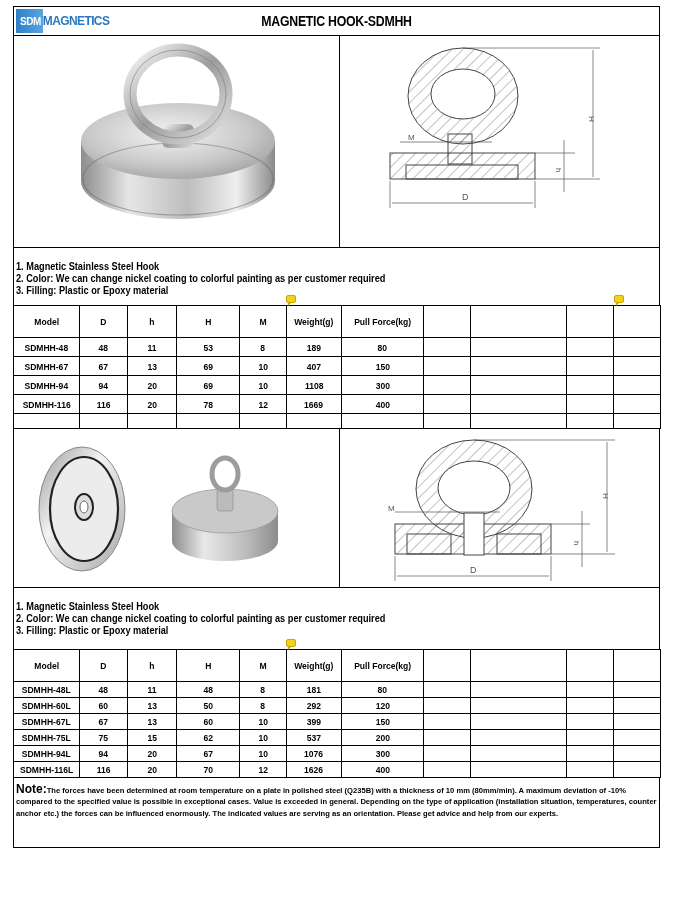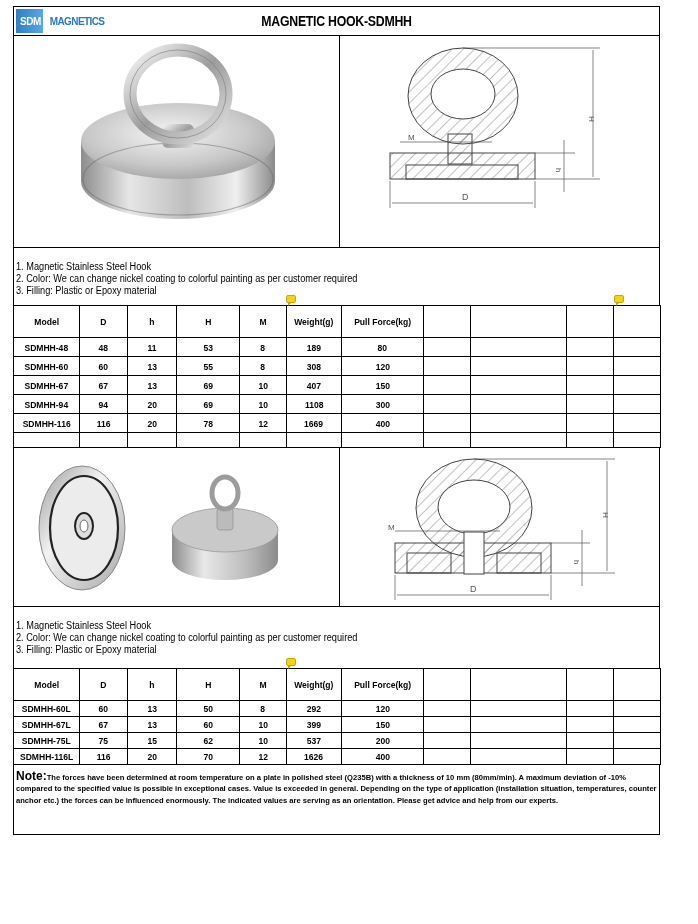--- a/index.html
+++ b/index.html
@@ -2,27 +2,27 @@
 <html><head>
 <meta charset="utf-8">
 <style>
   * { box-sizing: border-box; margin: 0; padding: 0; }
   html, body { width: 698px; height: 924px; background: #fff; overflow: hidden; }
   body { font-family: "Liberation Sans", sans-serif; color: #000; position: relative; }
   .page { position: absolute; left: 13px; top: 6px; width: 647px; }
   .header { position: relative; height: 29px; border: 1.5px solid #000; border-bottom: none; display: flex; align-items: center; }
   .logo { position: absolute; left: 2px; top: 2px; height: 24px; width: 100px; display: flex; align-items: center; }
   .logo-sdm { background: linear-gradient(90deg,#2f7fc6,#5aa6e0); color: #fff; font-weight: bold; font-size: 10px; letter-spacing: -0.5px; padding: 6px 2px 6px 4px; height: 24px; display: flex; align-items: center; }
-  .logo-mag { color: #2a78c0; font-weight: bold; font-size: 10px; letter-spacing: -0.6px; margin-left: 7px; }
+  .logo-mag { color: #2a78c0; font-weight: bold; font-size: 12px; letter-spacing: -0.6px; margin-left: 0; }
   .title { width: 100%; text-align: center; font-weight: bold; font-size: 14px; letter-spacing: -0.3px; transform: scaleX(0.88); }
   .imgrow { display: flex; border: 1.5px solid #000; border-bottom: none; height: 212px; }
   .imgrow.two { height: 158px; }
   .imgcell { flex: 0 0 326px; border-right: 1.5px solid #000; position: relative; overflow: hidden; }
   .drawcell { flex: 1; position: relative; overflow: hidden; }
-  .desc { border: 1.5px solid #000; border-bottom: none; height: 58px; padding: 13px 2px 0 2px; font-size: 10px; font-weight: normal; line-height: 12px; position: relative; }
+  .desc { border: 1.5px solid #000; border-bottom: none; height: 58px; padding: 13px 2px 0 2px; font-size: 10px; font-weight: bold; line-height: 12px; position: relative; }
   .desc.two { height: 62px; padding-top: 13px; }
   .desc .line { display: block; white-space: nowrap; transform: scaleX(0.92); transform-origin: left; }
   .cmt { position: absolute; width: 10px; height: 8px; background: #f2d21b; border: 1px solid #c9a800; border-radius: 2px; }
   .cmt::after { content: ""; position: absolute; left: 1px; bottom: -4px; border-left: 3px solid #c9a800; border-bottom: 3px solid transparent; }
   table { border-collapse: collapse; width: 647px; table-layout: fixed; font-size: 9.5px; font-weight: bold; }
   td { border: 1.5px solid #000; text-align: center; vertical-align: middle; padding: 0; white-space: nowrap; overflow: hidden; }
   td span { display: inline-block; transform: scaleX(0.9); }
   tr.hdr td { height: 32px; }
   tr.row td { height: 19px; }
   table.t2 tr.hdr td { height: 32px; }
@@ -144,33 +144,20 @@
       <td></td>
     </tr>
     <tr class="row">
       <td><span>SDMHH-48</span></td>
       <td><span>48</span></td>
       <td><span>11</span></td>
       <td><span>53</span></td>
       <td><span>8</span></td>
       <td><span>189</span></td>
       <td><span>80</span></td>
-      <td></td>
-          <td></td>
-          <td></td>
-          <td></td>
-    </tr>
-    <tr class="row">
-      <td><span>SDMHH-60</span></td>
-      <td><span>60</span></td>
-      <td><span>13</span></td>
-      <td><span>55</span></td>
-      <td><span>8</span></td>
-      <td><span>308</span></td>
-      <td><span>120</span></td>
       <td></td>
           <td></td>
           <td></td>
           <td></td>
     </tr>
     <tr class="row">
       <td><span>SDMHH-67</span></td>
       <td><span>67</span></td>
       <td><span>13</span></td>
       <td><span>69</span></td>
@@ -313,20 +300,33 @@
       <td><span>H</span></td>
       <td><span>M</span></td>
       <td><span>Weight(g)</span></td>
       <td><span>Pull Force(kg)</span></td>
       <td></td>
       <td></td>
       <td></td>
       <td></td>
     </tr>
     <tr class="row">
+      <td><span>SDMHH-48L</span></td>
+      <td><span>48</span></td>
+      <td><span>11</span></td>
+      <td><span>48</span></td>
+      <td><span>8</span></td>
+      <td><span>181</span></td>
+      <td><span>80</span></td>
+      <td></td>
+          <td></td>
+          <td></td>
+          <td></td>
+    </tr>
+    <tr class="row">
       <td><span>SDMHH-60L</span></td>
       <td><span>60</span></td>
       <td><span>13</span></td>
       <td><span>50</span></td>
       <td><span>8</span></td>
       <td><span>292</span></td>
       <td><span>120</span></td>
       <td></td>
           <td></td>
           <td></td>
@@ -352,20 +352,33 @@
       <td><span>62</span></td>
       <td><span>10</span></td>
       <td><span>537</span></td>
       <td><span>200</span></td>
       <td></td>
           <td></td>
           <td></td>
           <td></td>
     </tr>
     <tr class="row">
+      <td><span>SDMHH-94L</span></td>
+      <td><span>94</span></td>
+      <td><span>20</span></td>
+      <td><span>67</span></td>
+      <td><span>10</span></td>
+      <td><span>1076</span></td>
+      <td><span>300</span></td>
+      <td></td>
+          <td></td>
+          <td></td>
+          <td></td>
+    </tr>
+    <tr class="row">
       <td><span>SDMHH-116L</span></td>
       <td><span>116</span></td>
       <td><span>20</span></td>
       <td><span>70</span></td>
       <td><span>12</span></td>
       <td><span>1626</span></td>
       <td><span>400</span></td>
       <td></td>
           <td></td>
           <td></td>

